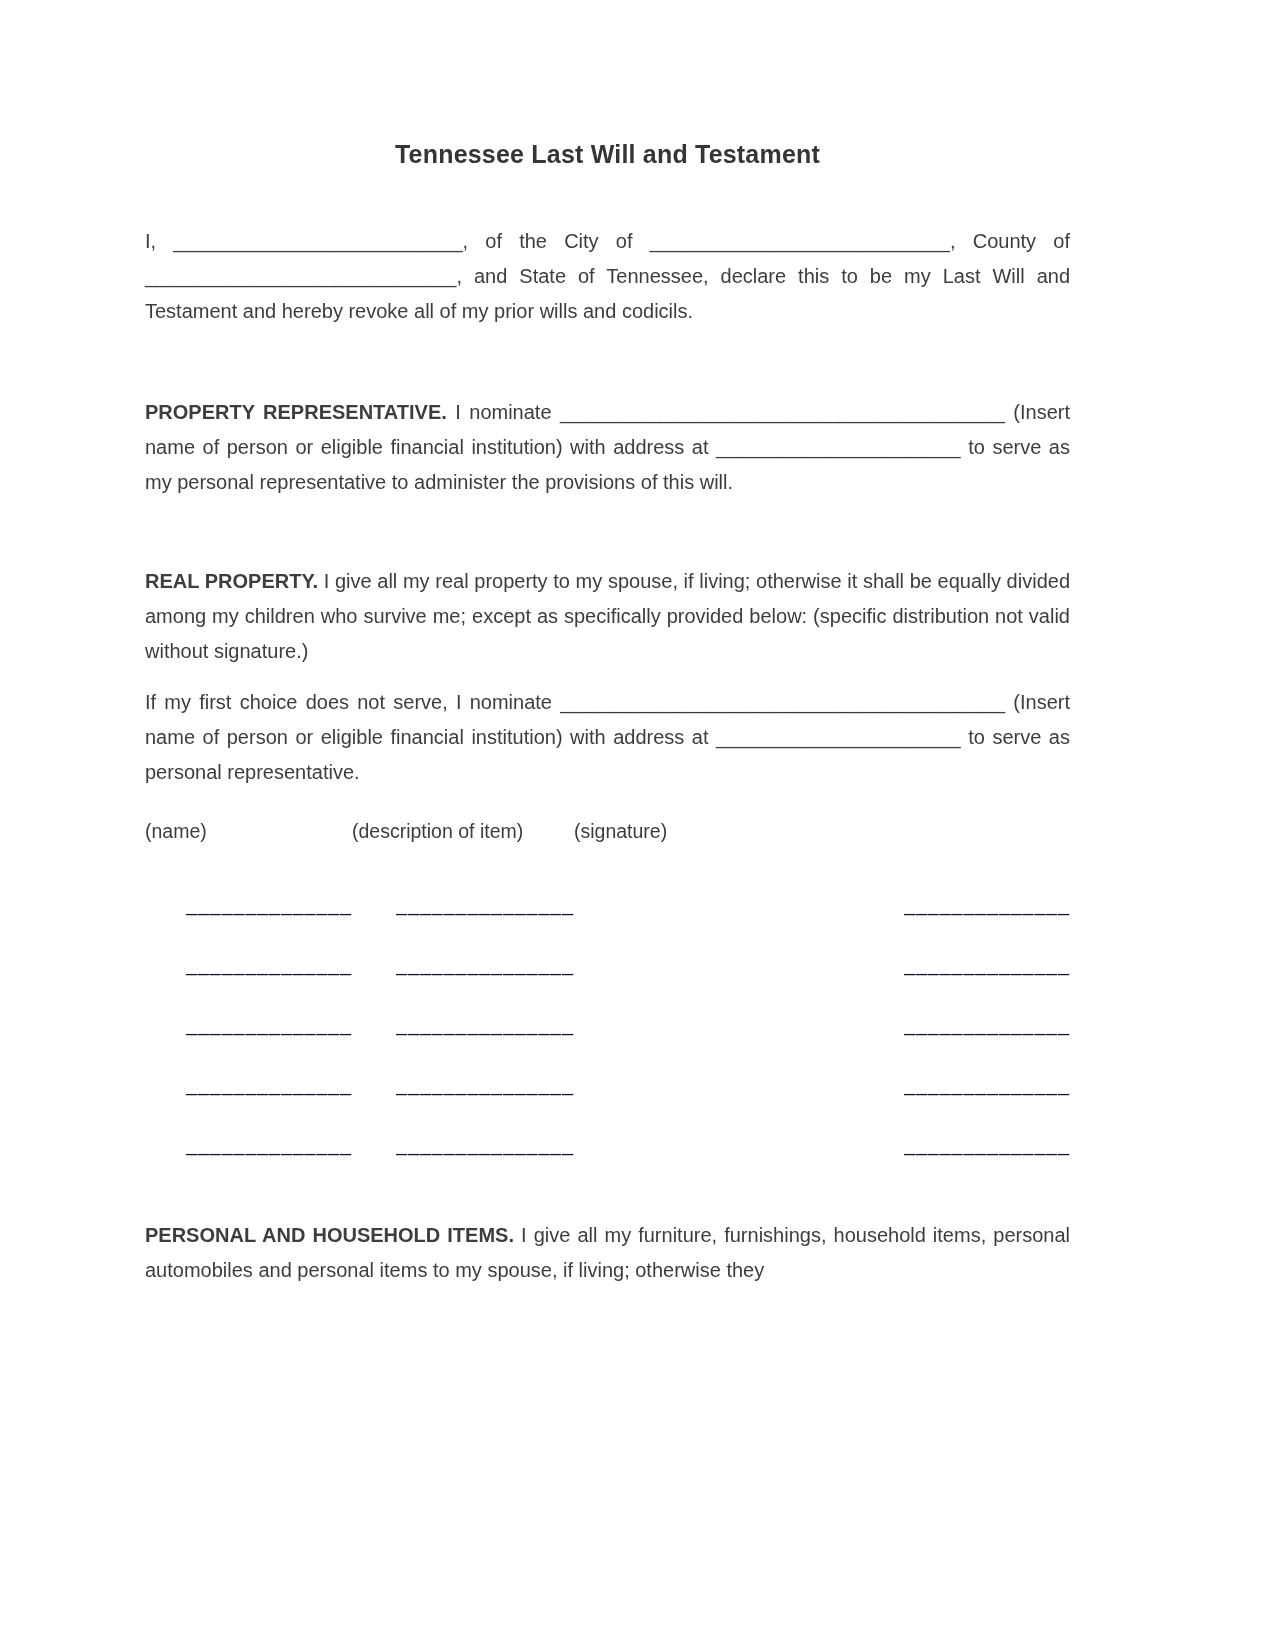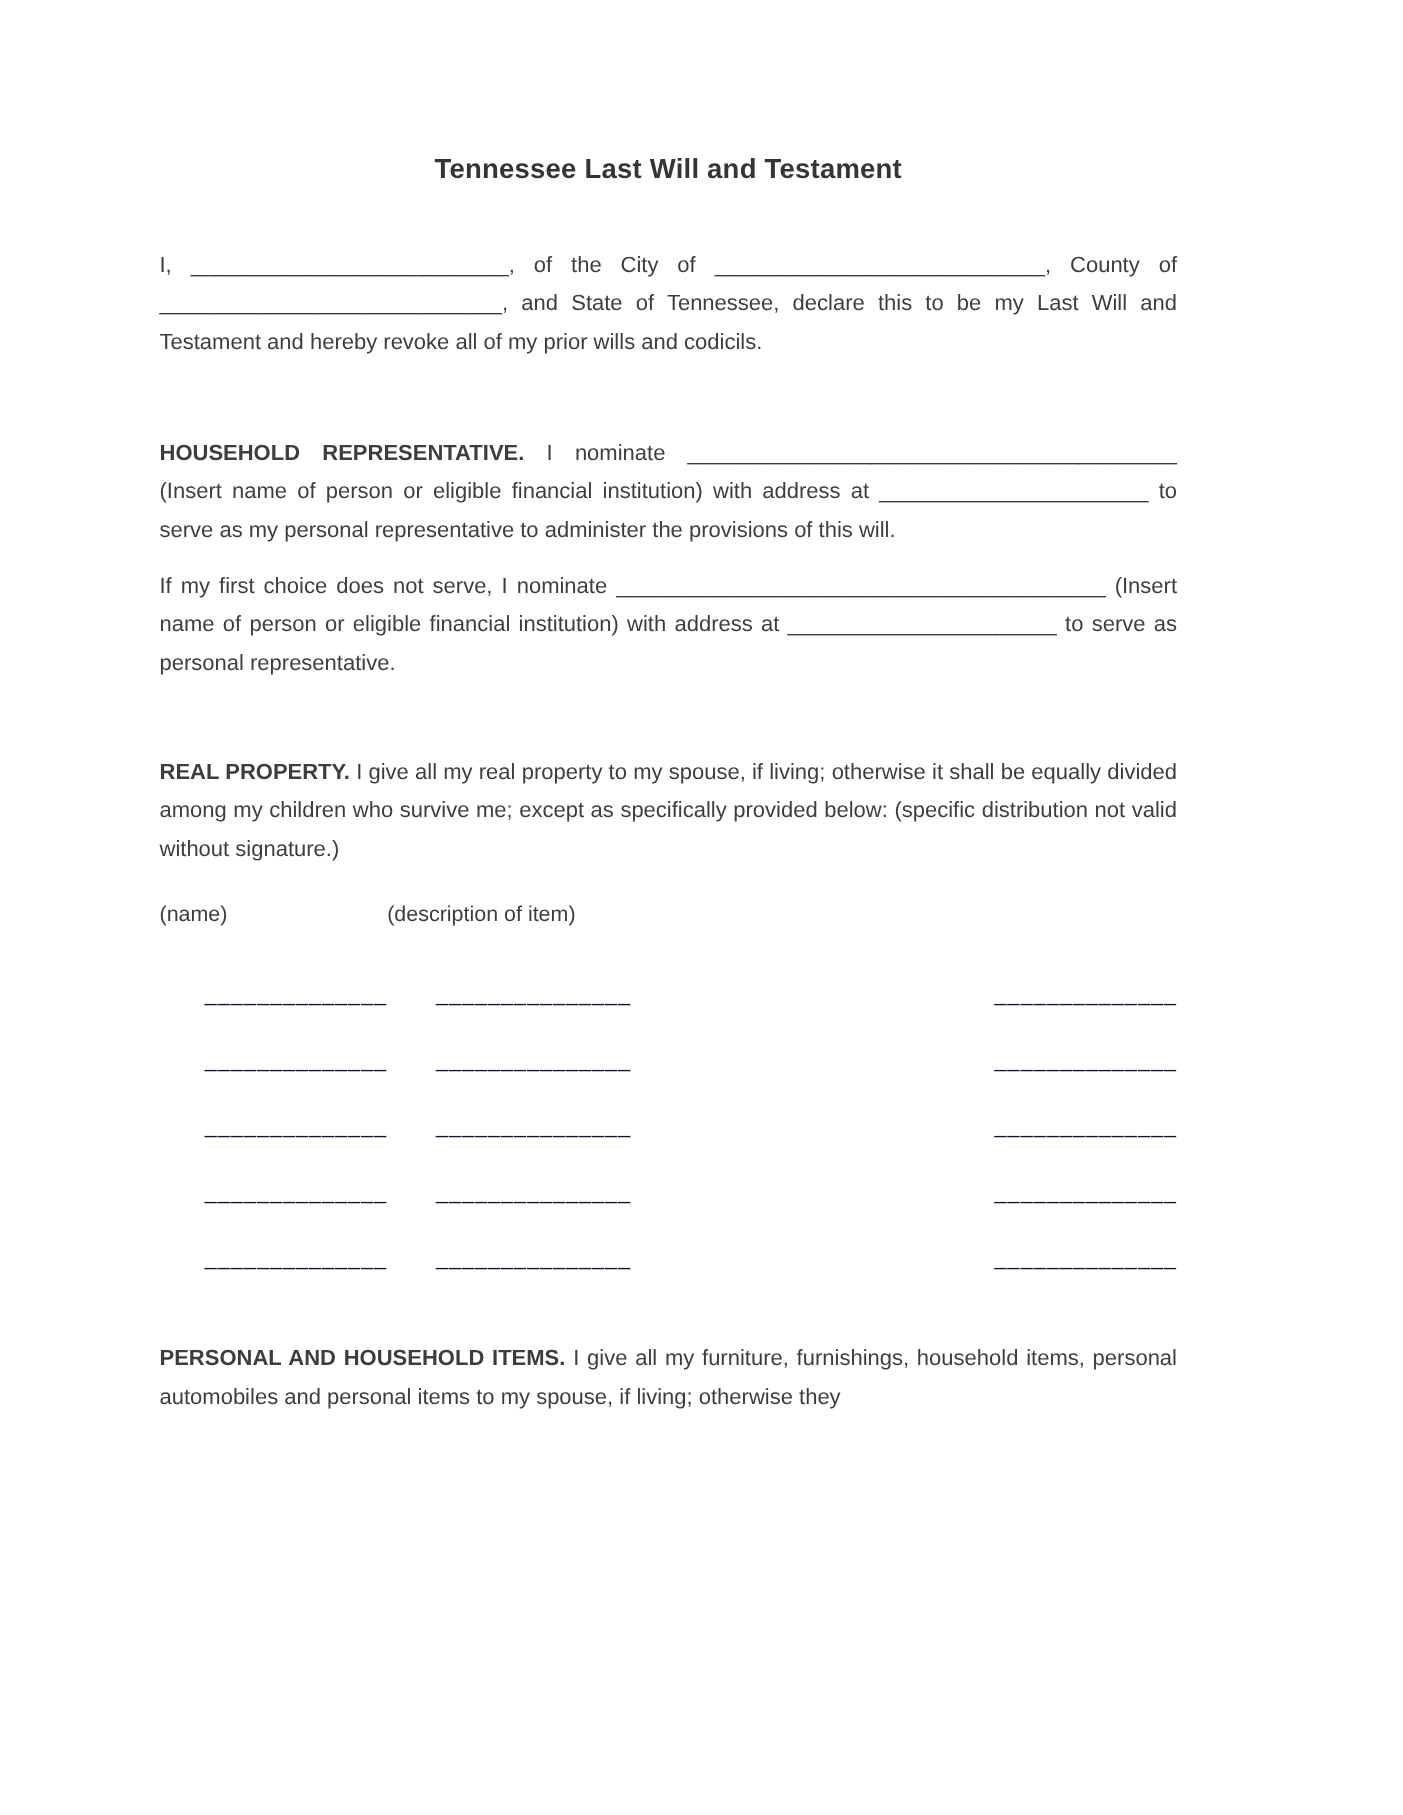--- a/index.html
+++ b/index.html
@@ -62,36 +62,37 @@
 </head>
 <body>
 
 <div class="page">
 
   <h1 class="doc-title">Tennessee Last Will and Testament</h1>
 
   <p class="body-text intro">I, __________________________, of the City of ___________________________, County of ____________________________, and State of Tennessee, declare this to be my Last Will and Testament and hereby revoke all of my prior wills and codicils.</p>
 
   <p class="body-text pr-first">
-    <strong>HOUSEHOLD REPRESENTATIVE.</strong>
+    <strong>PROPERTY REPRESENTATIVE.</strong>
     <span>I nominate ________________________________________ (Insert name of person or eligible financial institution) with address at ______________________ to serve as my personal representative to administer the provisions of this will.</span>
   </p>
-
-  <p class="body-text pr-second">If my first choice does not serve, I nominate ________________________________________ (Insert name of person or eligible financial institution) with address at ______________________ to serve as personal representative.</p>
 
   <p class="body-text rp">
     <strong>REAL PROPERTY.</strong>
     <span>I give all my real property to my spouse, if living; otherwise it shall be equally divided among my children who survive me; except as specifically provided below: (specific distribution not valid without signature.)</span>
   </p>
 
+  <p class="body-text pr-second">If my first choice does not serve, I nominate ________________________________________ (Insert name of person or eligible financial institution) with address at ______________________ to serve as personal representative.</p>
+
 
   <div class="fill-table">
     <div class="fill-header">
       <span>(name)</span>
       <span>(description of item)</span>
+      <span>(signature)</span>
     </div>
 
     <div class="fill-row first">
       <span>______________</span>
       <span>_______________</span>
       <span>______________</span>
     </div>
     <div class="fill-row">
       <span>______________</span>
       <span>_______________</span>

